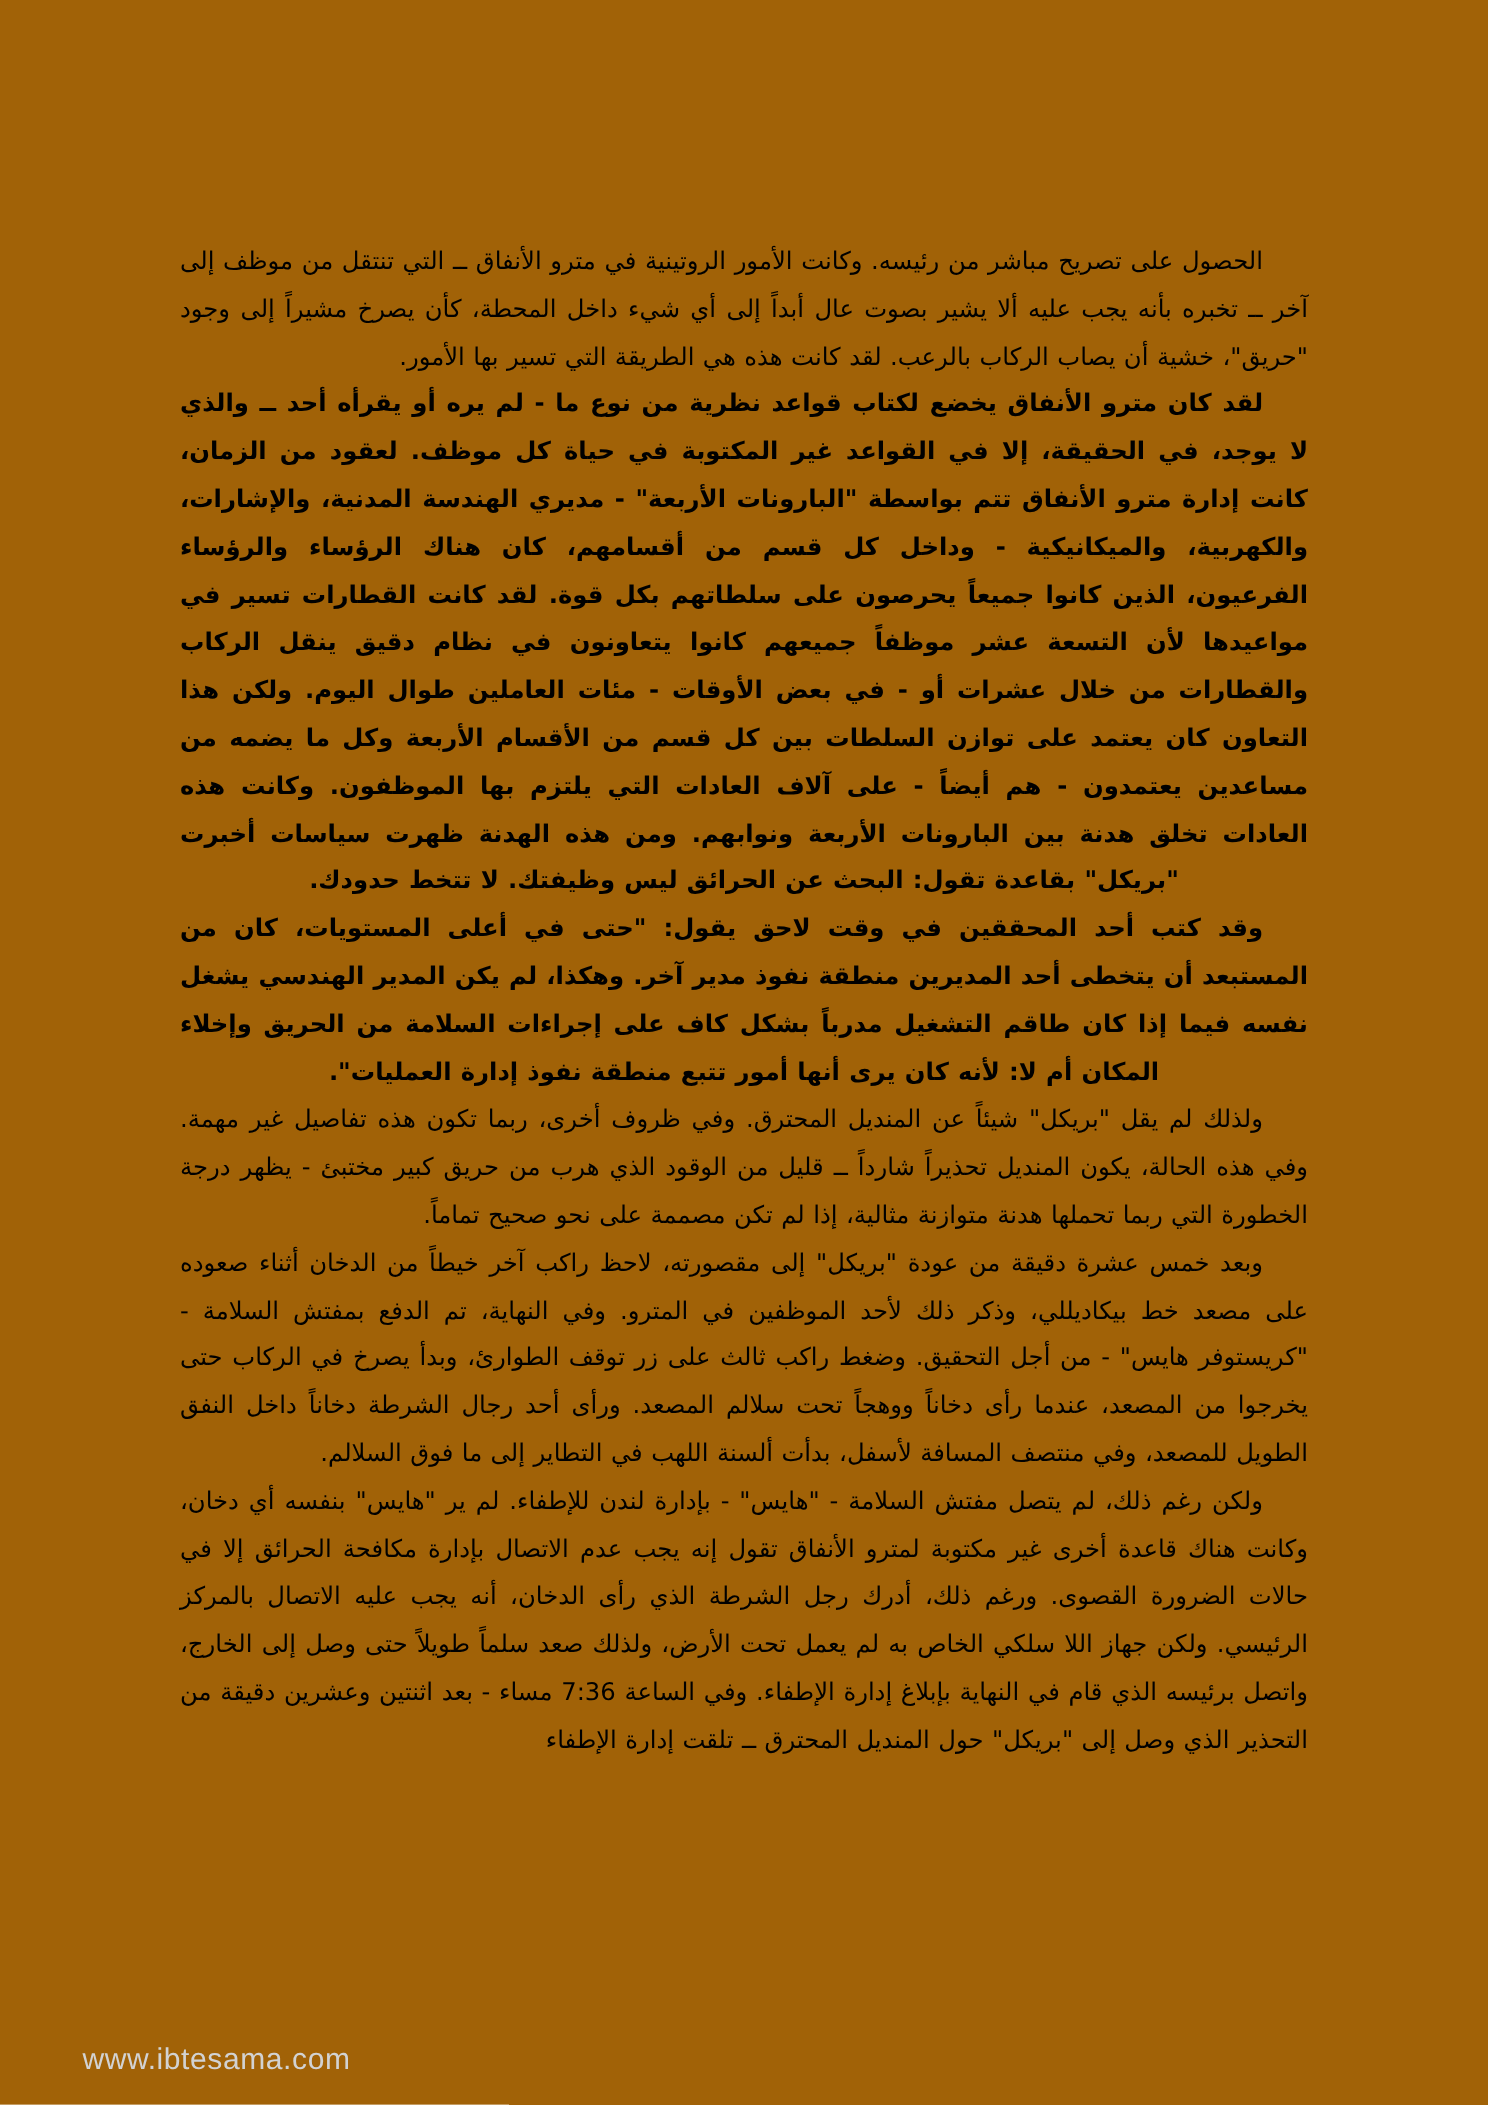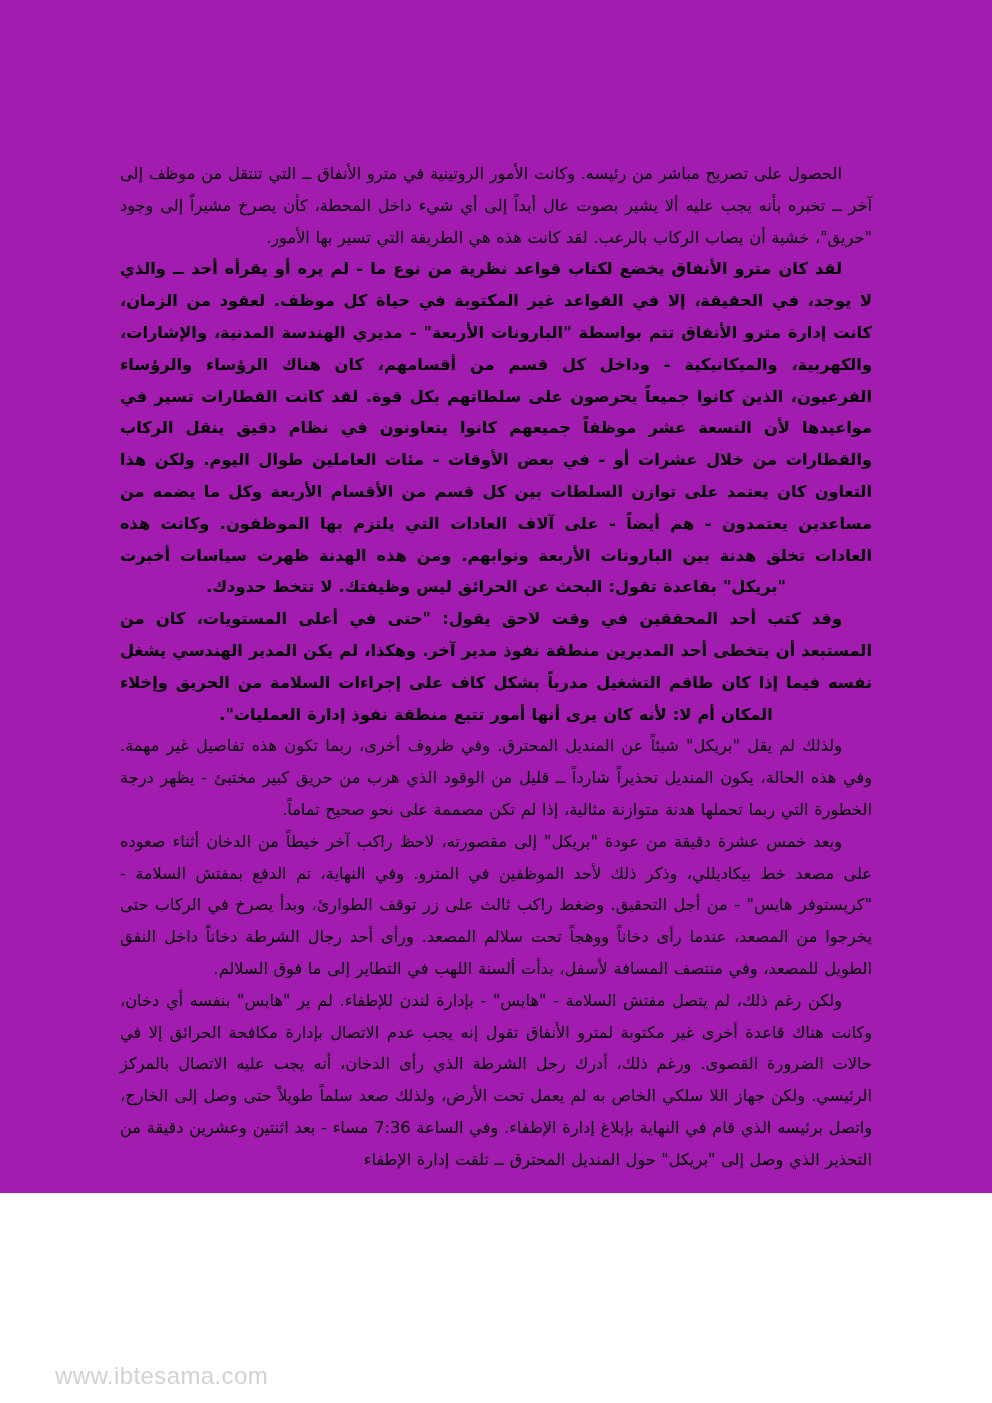--- a/index.html
+++ b/index.html
@@ -14,22 +14,22 @@
     position: relative;
     overflow: hidden;
     font-family: "DejaVu Sans", sans-serif;
   }
 
   .page {
     position: absolute;
     top: 0;
     left: 0;
     width: 992px;
-    height: 1193px;
-    background: #a21caf;
+    height: 1403px;
+    background: #a16207;
   }
 
   .text-column {
     position: absolute;
     top: 158px;
     right: 120px;
     left: 120px;
     width: 752px;
     direction: rtl;
     text-align: justify;
@@ -60,21 +60,21 @@
   }
 
   .watermark {
     position: absolute;
     left: 55px;
     top: 1362px;
     direction: ltr;
     text-align: left;
     color: #d2d2d2;
     font-family: "Liberation Sans", sans-serif;
-    font-size: 24px;
+    font-size: 20px;
     font-weight: 400;
     letter-spacing: 0.4px;
     white-space: nowrap;
     user-select: none;
   }
 </style>
 </head>
 <body>
 
 <div class="page">

